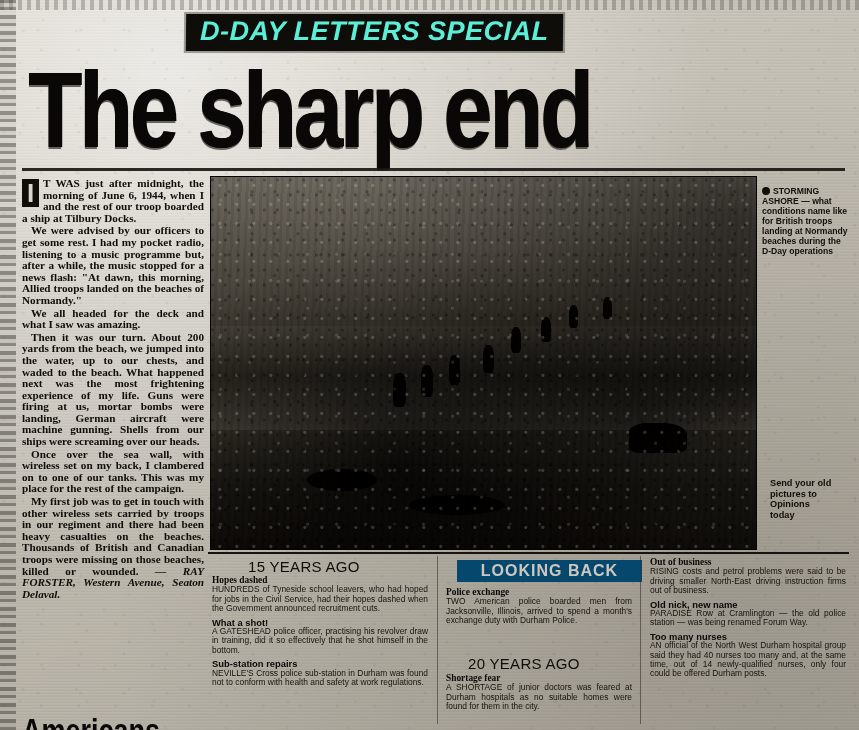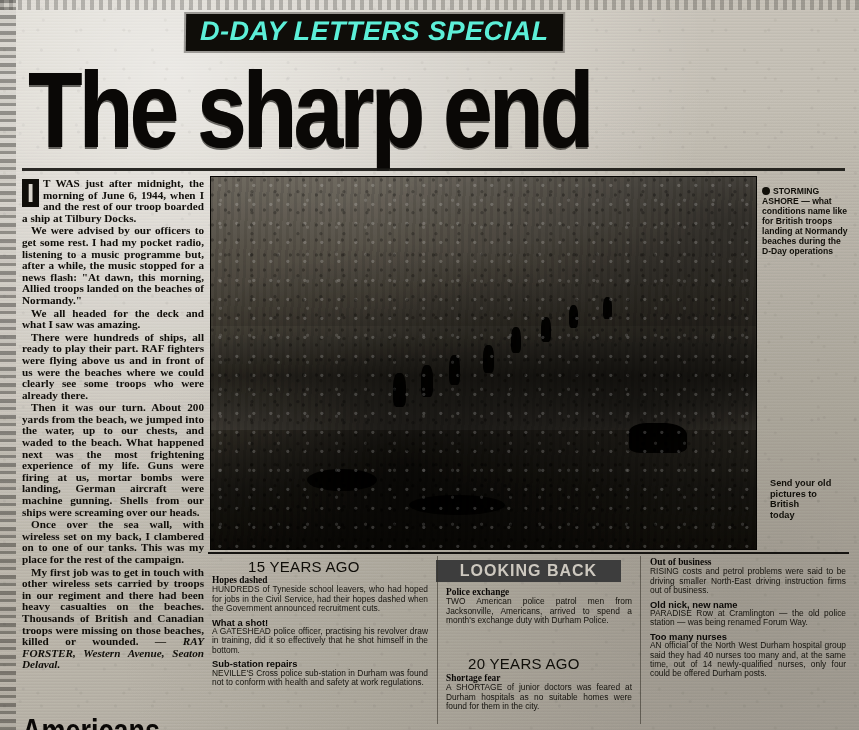--- a/index.html
+++ b/index.html
@@ -182,22 +182,22 @@
     position:absolute; left:770px; top:478px; width:82px;
     font-family:"Liberation Sans", sans-serif;
     font-weight:bold; font-size:9.2px; line-height:10.5px;
     color:#16140f;
   }
   
   .rule-bot {
     position:absolute; left:208px; right:10px; top:552px; height:2px; background:#1b1916;
   }
   .lb-badge {
-    position:absolute; left:436px; top:560px; width:185px; height:22px;
-    background:#404040;
+    position:absolute; left:457px; top:560px; width:185px; height:22px;
+    background:#0c4a6e;
   }
   .lb-badge span {
     display:block; text-align:center; color:#c9c5bc;
     font-family:"Liberation Sans", sans-serif; font-weight:bold;
     font-size:16px; line-height:22px; letter-spacing:1px;
   }
   .yr {
     position:absolute;
     font-family:"Liberation Sans", sans-serif; font-weight:normal;
     font-size:15px; color:#15130f; letter-spacing:.3px;
@@ -229,21 +229,20 @@
   <div class="kicker-wrap">
     <div class="kicker">D-DAY LETTERS SPECIAL</div>
   </div>
   <div class="headline">The sharp end</div>
   <div class="rule-top"></div>
 
   <div class="story">
     <p class="first"><span class="dropcap">I</span><span>T WAS just after midnight, the morning of June 6, 1944, when I and the rest of our troop boarded a ship at Tilbury Docks.</span></p>
     <p>We were advised by our officers to get some rest. I had my pocket radio, listening to a music programme but, after a while, the music stopped for a news flash: "At dawn, this morning, Allied troops landed on the beaches of Normandy."</p>
     <p>We all headed for the deck and what I saw was amazing.</p>
-    <p>There were hundreds of ships, all ready to play their part. RAF fighters were flying above us and in front of us were the beaches where we could clearly see some troops who were already there.</p>
     <p>Then it was our turn. About 200 yards from the beach, we jumped into the water, up to our chests, and waded to the beach. What happened next was the most frightening experience of my life. Guns were firing at us, mortar bombs were landing, German aircraft were machine gunning. Shells from our ships were screaming over our heads.</p>
     <p>Once over the sea wall, with wireless set on my back, I clambered on to one of our tanks. This was my place for the rest of the campaign.</p>
     <p><span>My first job was to get in touch with other wireless sets carried by troops in our regiment and there had been heavy casualties on the beaches. Thousands of British and Canadian troops were missing on those beaches, killed or wounded.</span> <span class="byline">— RAY FORSTER, Western Avenue, Seaton Delaval.</span></p>
   </div>
   <div class="sub-hl">Americans</div>
 
   <div id="photo">
     <div class="sky"></div>
     <div class="sea"></div>
     <div class="beach"></div>
@@ -262,21 +261,21 @@
     <div class="grain2"></div>
   </div>
 
   <div class="caption">
     <span class="bullet"></span><span>STORMING ASHORE —</span>
     <span>what conditions name like for British troops landing at Normandy beaches during the D-Day operations</span>
   </div>
   <div class="promo">
     <div>Send your old</div>
     <div>pictures to</div>
-    <div>British</div>
+    <div>Opinions</div>
     <div>today</div>
   </div>
 
   <div class="rule-bot"></div>
   <div class="lb-badge">
     <span>LOOKING BACK</span>
   </div>
 
   <div class="vrule" style="left:437px;top:556px;height:168px;"></div>
   <div class="vrule" style="left:640px;top:556px;height:168px;"></div>
@@ -286,21 +285,21 @@
     <span class="bhead first">Hopes dashed</span>
     <span class="bbody">HUNDREDS of Tyneside school leavers, who had hoped for jobs in the Civil Service, had their hopes dashed when the Government announced recruitment cuts.</span>
     <span class="bhead">What a shot!</span>
     <span class="bbody">A GATESHEAD police officer, practising his revolver draw in training, did it so effectively that he shot himself in the bottom.</span>
     <span class="bhead">Sub-station repairs</span>
     <span class="bbody">NEVILLE'S Cross police sub-station in Durham was found not to conform with health and safety at work regulations.</span>
   </div>
 
   <div class="bcol" style="left:446px;top:588px;width:186px;">
     <span class="bhead first">Police exchange</span>
-    <span class="bbody">TWO American police patrol men from Jacksonville, Americans, arrived to spend a month's exchange duty with Durham Police.</span>
+    <span class="bbody">TWO American police boarded men from Jacksonville, Illinois, arrived to spend a month's exchange duty with Durham Police.</span>
   </div>
   <div class="yr" style="left:468px;top:655px;">20 YEARS AGO</div>
   <div class="bcol" style="left:446px;top:674px;width:186px;">
     <span class="bhead first">Shortage fear</span>
     <span class="bbody">A SHORTAGE of junior doctors was feared at Durham hospitals as no suitable homes were found for them in the city.</span>
   </div>
 
   <div class="bcol" style="left:650px;top:558px;width:196px;">
     <span class="bhead first">Out of business</span>
     <span class="bbody">RISING costs and petrol problems were said to be driving smaller North-East driving instruction firms out of business.</span>

